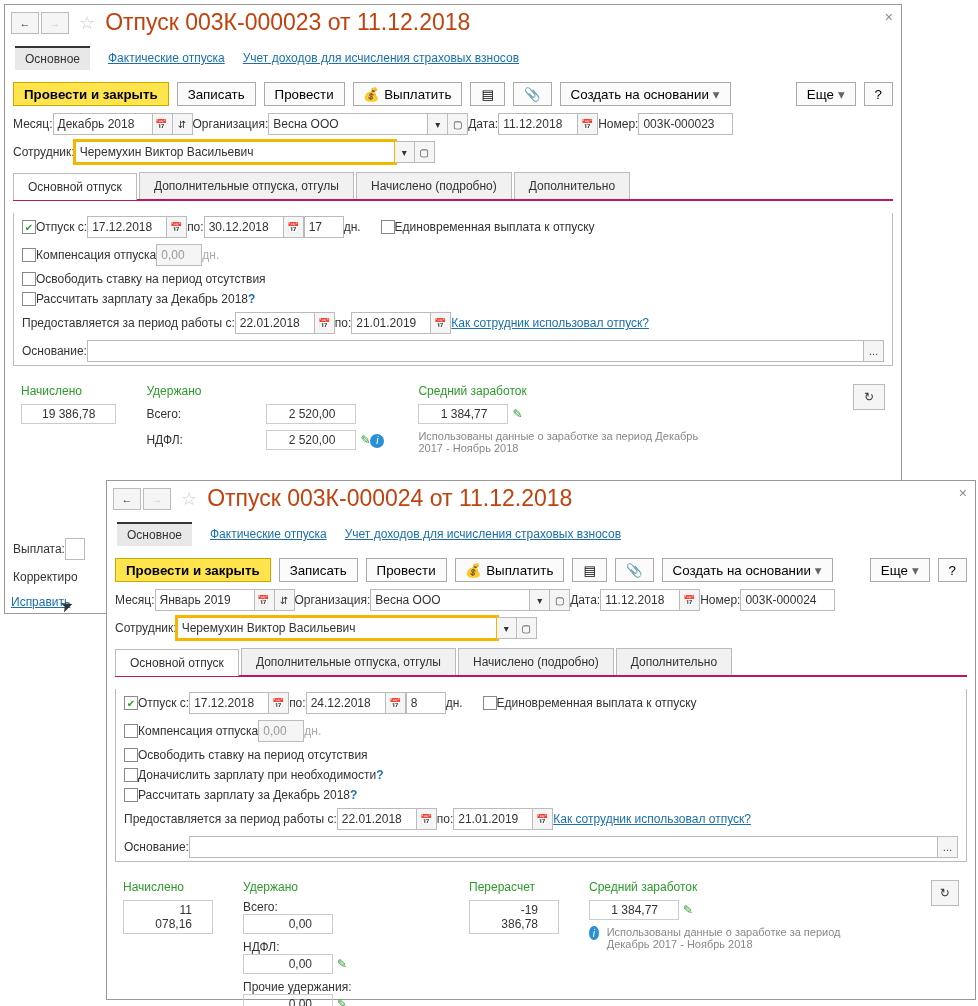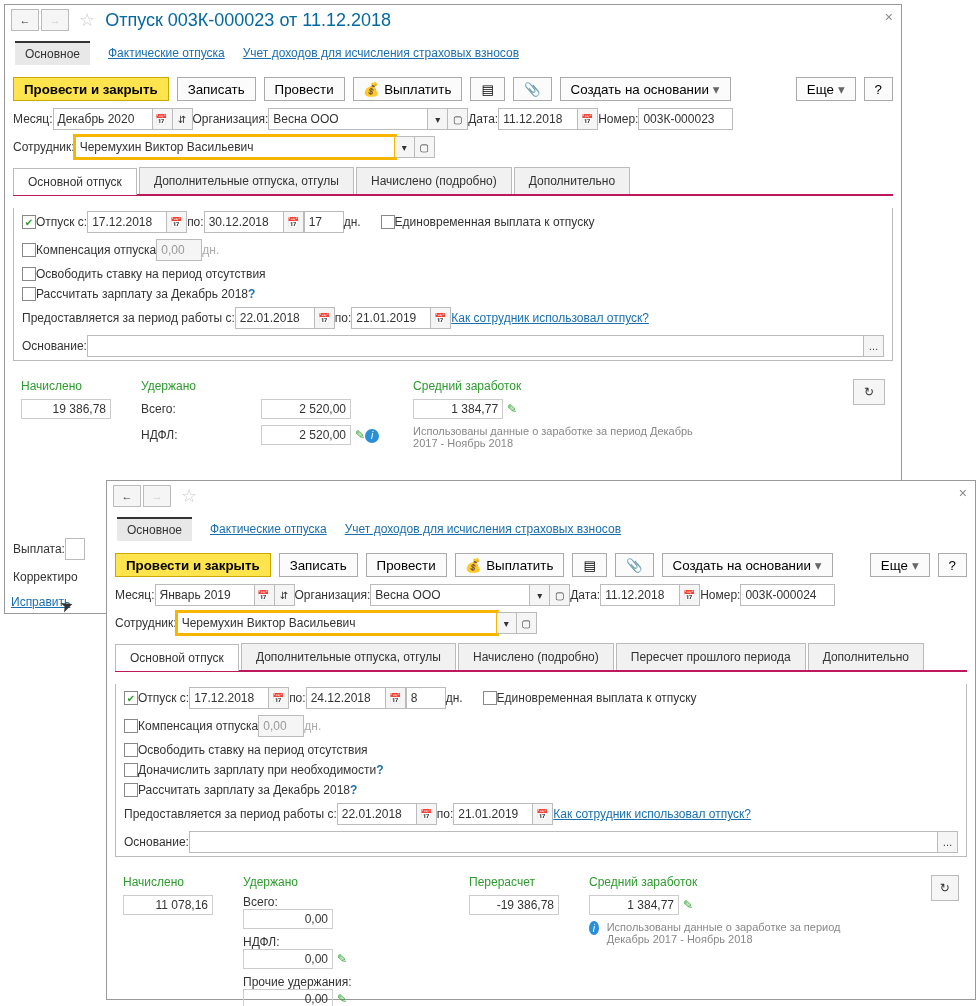--- a/index.html
+++ b/index.html
@@ -33,21 +33,21 @@
     width: 28px; height: 22px;
     background: #f5f5f5;
     border: 1px solid #bbb;
     display: flex;
     align-items: center;
     justify-content: center;
     font-size: 11px;
     cursor: pointer;
   }
   .star { color: #ccc; font-size: 18px; padding: 0 4px; }
-  .wintitle { font-size: 18px; color: #0369a1; flex: 1; }
+  .wintitle { font-size: 23px; color: #c2410c; flex: 1; }
   .close-x { position: absolute; top: 4px; right: 8px; color: #888; cursor: pointer; font-size: 14px; }
 
   .tabs-top {
     display: flex;
     gap: 18px;
     padding: 6px 10px 8px 10px;
     align-items: center;
   }
   .tab-main-active {
     background: #e8e8e8;
@@ -145,21 +145,21 @@
     align-items: flex-start;
     gap: 30px;
     padding: 6px 8px;
     margin: 6px 8px;
   }
   .totals-col { display: flex; flex-direction: column; gap: 6px; }
   .tot-label { color: #2b9b2b; }
   .tot-rowlabel { display:inline-block; width:120px; }
   .tot-val {
     border: 1px solid #ccc;
-    padding: 2px 4px;
+    padding: 2px 20px;
     min-width: 90px;
     text-align: right;
     display: inline-block;
   }
   .pencil { color: #2b9b2b; cursor: pointer; margin-left:4px; }
   .info-i {
     width: 14px; height: 14px; border-radius: 50%;
     background: #2a8fd6; color: #fff;
     display: inline-flex; align-items:center; justify-content:center;
     font-size: 10px; font-style: italic; margin-right:4px;
@@ -235,21 +235,21 @@
         <span>📎</span>
       </button>
     <button class="btn btn-more">Создать на основании</button>
     <span class="spacer"></span>
     <button class="btn btn-more">Еще</button>
     <button class="btn">?</button>
   </div>
 
   <div class="formrow">
     <label class="lbl">Месяц:</label>
-    <span class="fld" style="width:100px">Декабрь 2020</span>
+    <span class="fld" style="width:100px">Декабрь 2018</span>
     <span class="fld-small-btn">📅</span>
     <span class="fld-small-btn">⇵</span>
     <label class="lbl">Организация:</label>
     <span class="fld" style="width:160px">Весна ООО</span>
     <span class="fld-small-btn">▾</span>
     <span class="fld-small-btn">▢</span>
     <label class="lbl">Дата:</label>
     <span class="fld" style="width:80px">11.12.2018</span>
     <span class="fld-small-btn">📅</span>
     <label class="lbl">Номер:</label>
@@ -349,20 +349,21 @@
 <div class="cursor">➤</div>
 
 <div class="window win2">
   <div class="close-x">×</div>
   <div class="titlebar">
     <div class="navbtns">
       <div class="navbtn">←</div>
       <div class="navbtn" style="color:#ccc">→</div>
     </div>
     <span class="star">☆</span>
+    <div class="wintitle">Отпуск 003К-000024 от 11.12.2018</div>
   </div>
 
   <div class="tabs-top">
     <span class="tab-main-active">Основное</span>
     <span class="link">Фактические отпуска</span>
     <span class="link">Учет доходов для исчисления страховых взносов</span>
   </div>
 
   <div class="toolbar">
     <button class="btn btn-yellow">Провести и закрыть</button>
@@ -404,21 +405,20 @@
     <label class="lbl">Сотрудник:</label>
     <span class="fld highlight" style="width:320px">Черемухин Виктор Васильевич</span>
     <span class="fld-small-btn highlight">▾</span>
     <span class="fld-small-btn highlight">▢</span>
   </div>
 
   <div class="tabstrip">
     <div class="tab active">Основной отпуск</div>
     <div class="tab">Дополнительные отпуска, отгулы</div>
     <div class="tab">Начислено (подробно)</div>
-    <div class="tab">Пересчет прошлого периода</div>
     <div class="tab">Дополнительно</div>
   </div>
   <div class="tabbody">
     <div class="formrow">
       <span class="chk checked"></span>
       <label class="lbl">Отпуск  с:</label>
       <span class="fld" style="width:80px">17.12.2018</span>
       <span class="fld-small-btn">📅</span>
       <label class="lbl">по:</label>
       <span class="fld" style="width:80px">24.12.2018</span>

